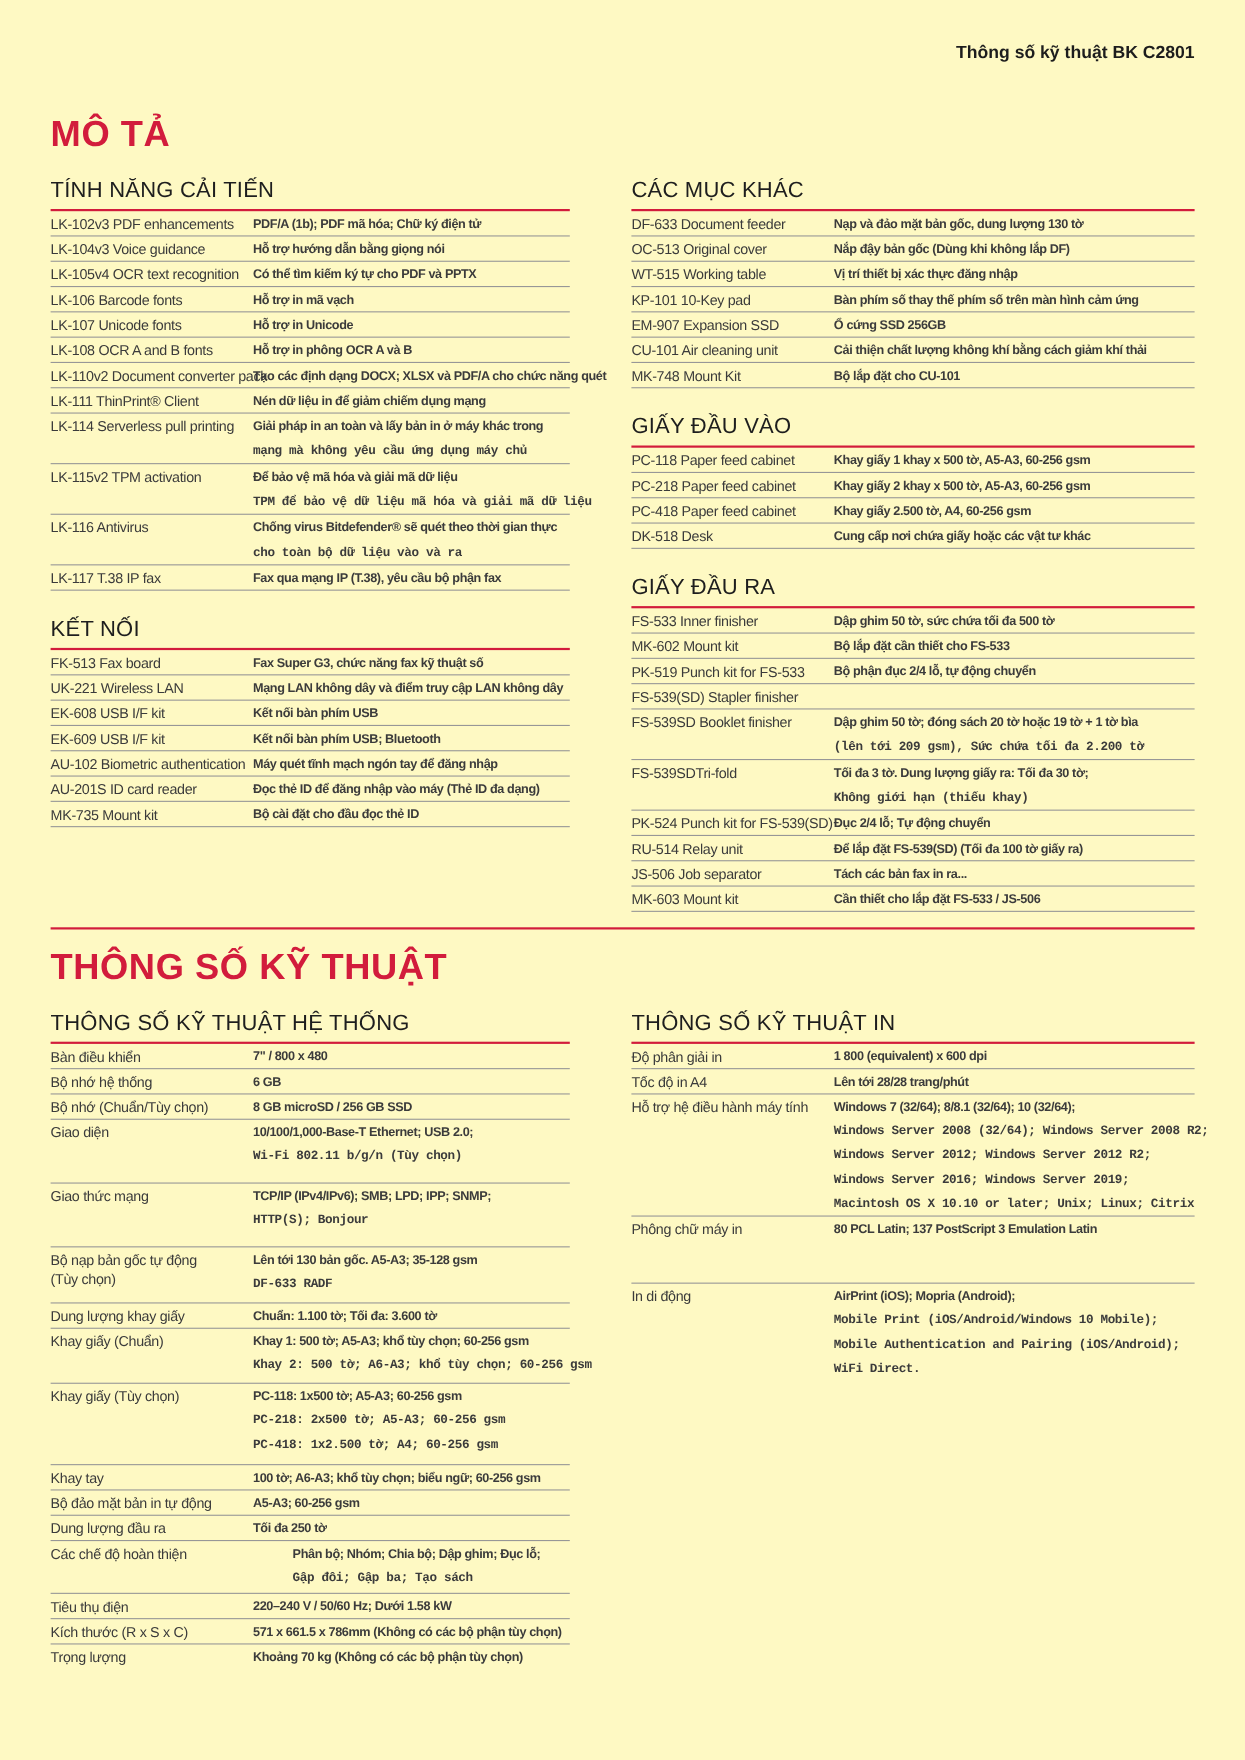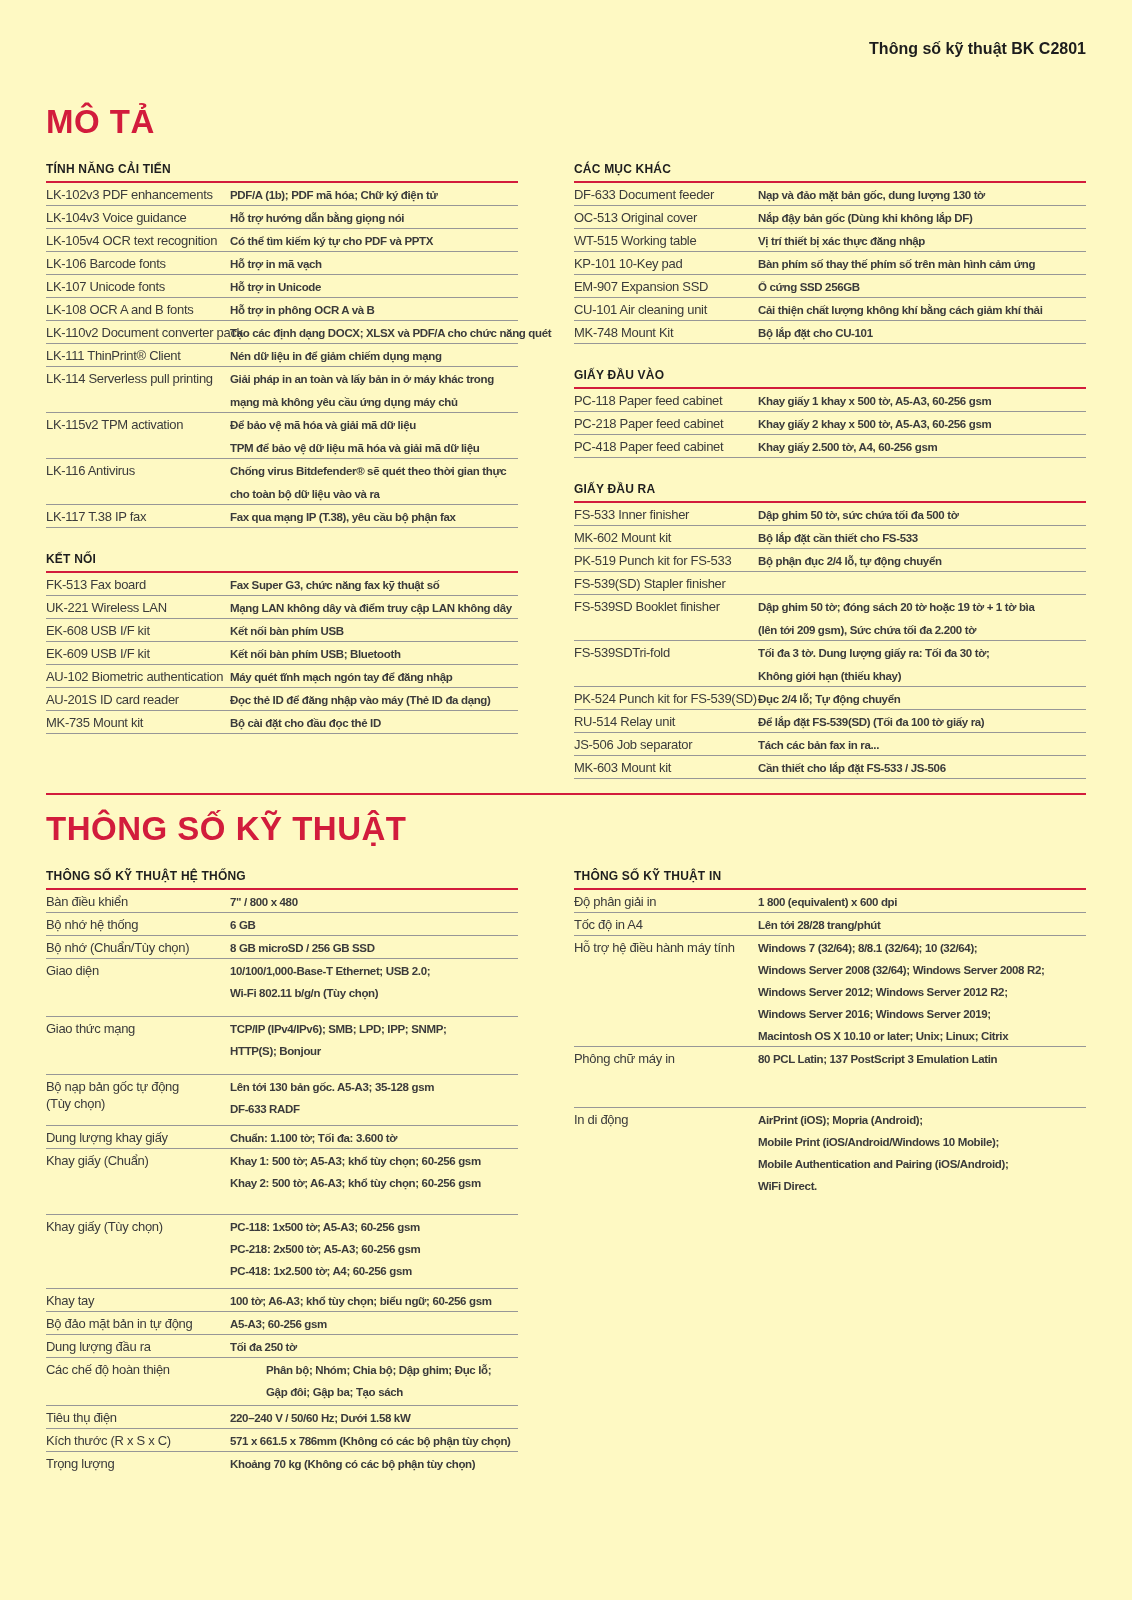--- a/index.html
+++ b/index.html
@@ -10,42 +10,42 @@
     font-family: "Liberation Sans", sans-serif; color: var(--ink);
   }
   .top-header { padding-top: 40px; text-align: right; font-size: 16px; font-weight: 700; color: #1d1d1d; }
   .big-heading { margin-top: 44px; font-size: 33px; font-weight: 700; color: var(--red); letter-spacing: 0.5px; line-height: 40px; }
   .grid { display: flex; margin-top: 20px; }
   .col-left  { flex: 0 0 472px; width: 472px; margin-right: 56px; }
   .col-right { flex: 0 0 512px; width: 512px; }
   .section { margin-bottom: 24px; }
   .section:last-child { margin-bottom: 0; }
   .section-title {
-    font-size: 12px; font-weight: 700; color: #1e1e1e; letter-spacing: 0.2px;
+    font-size: 20px; font-weight: 400; color: #1e1e1e; letter-spacing: 0.2px;
     padding-bottom: 5px; border-bottom: 2px solid var(--red);
   }
   .row { display: flex; align-items: flex-start; border-bottom: 1px solid var(--line); padding: 3px 0 2px; }
   .row-label { flex: 0 0 184px; max-width: 184px; font-size: 13px; letter-spacing: -0.3px; color: #3b3b3b; white-space: nowrap; }
   .label-line { line-height: 17px; }
   .row-desc { flex: 1; min-width: 0; padding-top: 1px; }
   .desc-line {
     font-size: 11.5px; font-weight: 700; letter-spacing: -0.35px; line-height: 16px;
     color: #3b3b3b; white-space: nowrap;
   }
-  .desc-line + .desc-line { margin-top: 6px; }
+  .desc-line + .desc-line { margin-top: 6px; font-family: Liberation Mono, monospace; }
   #mota-grid .desc-line + .desc-line { margin-top: 7px; }
   .page-divider { margin-top: 14px; border: 0; border-top: 2px solid var(--red); height: 0; }
   #spec-heading { margin-top: 14px; }
   
   #spec-grid .rows .row:last-child { border-bottom: 0; }
   
   #col-spec-left .rows .row:nth-child(4),
   #col-spec-left .rows .row:nth-child(5) { padding-bottom: 15px; }
   #col-spec-left .rows .row:nth-child(6) { padding-bottom: 8px; }
-  #col-spec-left .rows .row:nth-child(8) { padding-bottom: 23px; }
+  #col-spec-left .rows .row:nth-child(8) { padding-bottom: 7px; }
   #col-spec-left .rows .row:nth-child(9) { padding-bottom: 9px; }
   #col-spec-left .rows .row:nth-child(13){ padding-bottom: 5px; gap: 36px; }
   #col-spec-right .rows .row:nth-child(4){ padding-bottom: 40px; }
 </style>
 </head>
 <body>
 
 <div class="page">
 
   <div class="top-header">
@@ -304,20 +304,28 @@
               </div>
             </div>
             <div class="row">
               <div class="row-label">
                 <div class="label-line">PC-418 Paper feed cabinet</div>
               </div>
               <div class="row-desc">
                 <div class="desc-line">Khay giấy 2.500 tờ, A4, 60-256 gsm</div>
               </div>
             </div>
+            <div class="row">
+              <div class="row-label">
+                <div class="label-line">DK-518 Desk</div>
+              </div>
+              <div class="row-desc">
+                <div class="desc-line">Cung cấp nơi chứa giấy hoặc các vật tư khác</div>
+              </div>
+            </div>
           </div>
         </div>
         <div class="section">
           <div class="section-title">GIẤY ĐẦU RA</div>
           <div class="rows">
             <div class="row">
               <div class="row-label">
                 <div class="label-line">FS-533 Inner finisher</div>
               </div>
               <div class="row-desc">

